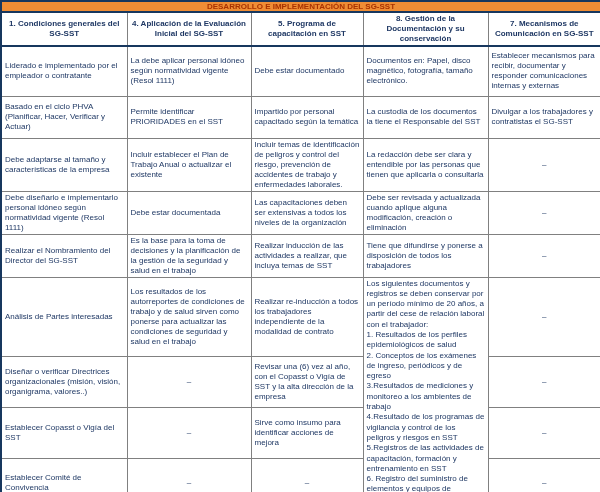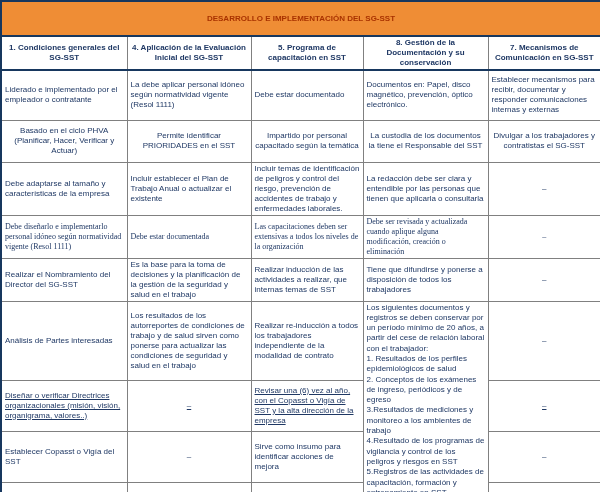--- a/index.html
+++ b/index.html
@@ -27,43 +27,43 @@
   
   table { border: 2px solid #17375E; }
 
   
   tr.title-row { height: 10px; }
   .title-cell {
     background: #EF8D35;
     color: #A93200;
     font-weight: bold;
     text-align: center;
-    padding: 12px;
+    padding: 0;
     line-height: 9px;
     border-bottom: 2px solid #17375E;
   }
 
   
   tr.header-row { height: 32px; }
   th {
     font-weight: bold;
     text-align: center;
     background: #ffffff;
     border-bottom: 2px solid #17375E;
     line-height: 10px;
   }
 
   
   tr.r1 { height: 50px; }
-  tr.r2 { height: 42px; text-align: center; }
+  tr.r2 { height: 42px; }
   tr.r3 { height: 52px; }
-  tr.r4 { height: 40px; font-family: Liberation Serif, serif; }
+  tr.r4 { height: 40px; }
   tr.r5 { height: 42px; }
   tr.r6 { height: 77px; }
-  tr.r7 { height: 50px; text-decoration: underline; }
+  tr.r7 { height: 50px; }
   tr.r8 { height: 50px; }
   tr.r9 { height: 47px; }
 
   td.dash { text-align: center; }
   td.merged {
     vertical-align: top;
     white-space: pre-line;
     line-height: 10.3px;
   }
 </style>
@@ -90,21 +90,21 @@
       <th>4. Aplicación de la Evaluación Inicial del SG-SST</th>
       <th>5. Programa de capacitación en SST</th>
       <th>8. Gestión de la Documentación y su conservación</th>
       <th>7. Mecanismos de Comunicación en SG-SST</th>
     </tr>
 
     <tr class="r1">
       <td>Liderado e implementado por el empleador o contratante</td>
       <td>La debe aplicar personal idóneo según normatividad vigente (Resol 1111)</td>
       <td>Debe estar documentado</td>
-      <td>Documentos en: Papel, disco magnético, prevención, óptico electrónico.</td>
+      <td>Documentos en: Papel, disco magnético, fotografía, tamaño electrónico.</td>
       <td>Establecer mecanismos para recibir, documentar y responder comunicaciones internas y externas</td>
     </tr>
 
     <tr class="r2">
       <td>Basado en el ciclo PHVA (Planificar, Hacer, Verificar y Actuar)</td>
       <td>Permite identificar PRIORIDADES en el SST</td>
       <td>Impartido por personal capacitado según la temática</td>
       <td>La custodia de los documentos la tiene el Responsable del SST</td>
       <td>Divulgar a los trabajadores y contratistas el SG-SST</td>
     </tr>
@@ -121,21 +121,21 @@
       <td>Debe diseñarlo e implementarlo personal idóneo según normatividad vigente (Resol 1111)</td>
       <td>Debe estar documentada</td>
       <td>Las capacitaciones deben ser extensivas a todos los niveles de la organización</td>
       <td>Debe ser revisada y actualizada cuando aplique alguna modificación, creación o eliminación</td>
       <td class="dash">–</td>
     </tr>
 
     <tr class="r5">
       <td>Realizar el Nombramiento del Director del SG-SST</td>
       <td>Es la base para la toma de decisiones y la planificación de la gestión de la seguridad y salud en el trabajo</td>
-      <td>Realizar  inducción de las actividades a realizar, que internas temas de SST</td>
+      <td>Realizar  inducción de las actividades a realizar, que incluya temas de SST</td>
       <td>Tiene que difundirse y ponerse a disposición de todos los trabajadores</td>
       <td class="dash">–</td>
     </tr>
 
     <tr class="r6">
       <td>Análisis de Partes interesadas</td>
       <td>Los resultados de los autorreportes de condiciones de trabajo y de salud sirven como ponerse para actualizar las condiciones de seguridad y salud en el trabajo</td>
       <td>Realizar  re-inducción a todos los trabajadores independiente de la modalidad de contrato</td>
       <td class="merged" rowspan="4">Los siguientes documentos y registros se deben conservar por un período mínimo de 20 años, a partir del cese de relación laboral con el trabajador:
 1. Resultados de los perfiles epidemiológicos de salud

